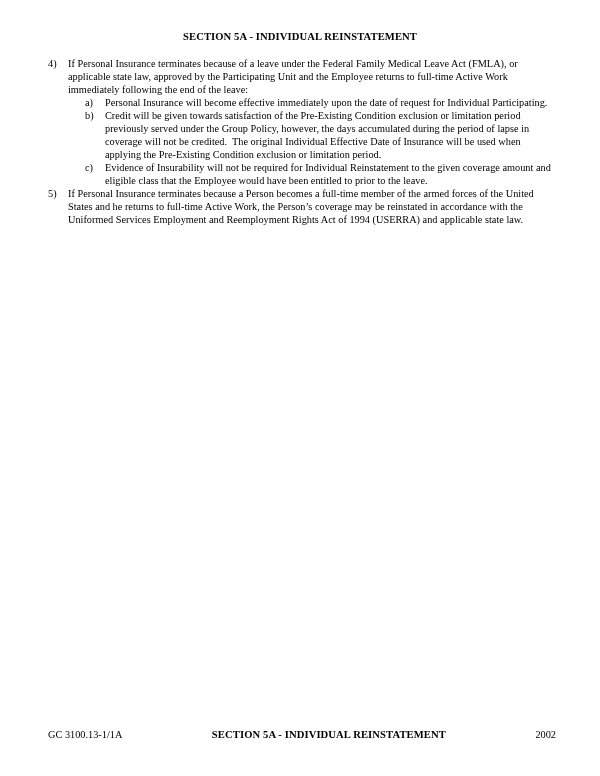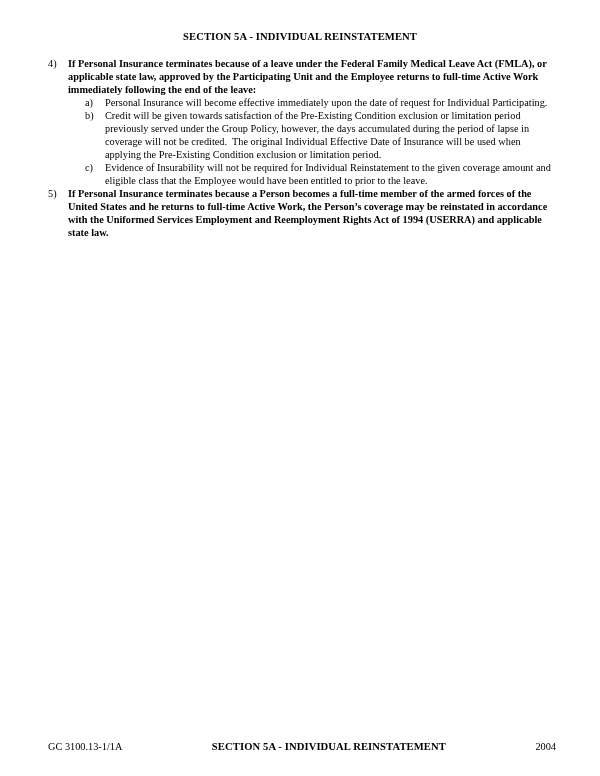--- a/index.html
+++ b/index.html
@@ -38,21 +38,20 @@
   .item-num {
     flex: 0 0 20px;
     width: 20px;
   }
   .item-content {
     flex: 1;
     min-width: 0;
   }
   .item-text {
     white-space: pre-wrap;
-    font-weight: bold;
   }
   .subitem {
     display: flex;
     align-items: flex-start;
   }
   .sub-letter {
     flex: 0 0 20px;
     width: 20px;
     margin-left: 17px;
   }
@@ -61,21 +60,20 @@
     min-width: 0;
     white-space: pre-wrap;
   }
   .page-footer {
     position: absolute;
     left: 48px;
     right: 44px;
     top: 728px;
     display: flex;
     align-items: baseline;
-    margin-top: 12px;
   }
   .footer-left {
     white-space: nowrap;
   }
   .footer-center {
     flex: 1;
     text-align: center;
     font-weight: bold;
     font-size: 10.6px;
     letter-spacing: 0.1px;
@@ -122,16 +120,16 @@
       <div class="item-content">
         <div class="item-text">If Personal Insurance terminates because a Person becomes a full-time member of the armed forces of the United States and he returns to full-time Active Work, the Person’s coverage may be reinstated in accordance with the Uniformed Services Employment and Reemployment Rights Act of 1994 (USERRA) and applicable state law.</div>
       </div>
     </div>
 
   </div>
 
   <div class="page-footer">
     <span class="footer-left">GC 3100.13-1/1A</span>
     <span class="footer-center">SECTION 5A - INDIVIDUAL REINSTATEMENT</span>
-    <span class="footer-right">2004</span>
+    <span class="footer-right">2002</span>
   </div>
 
 </div>
 
 </body></html>

